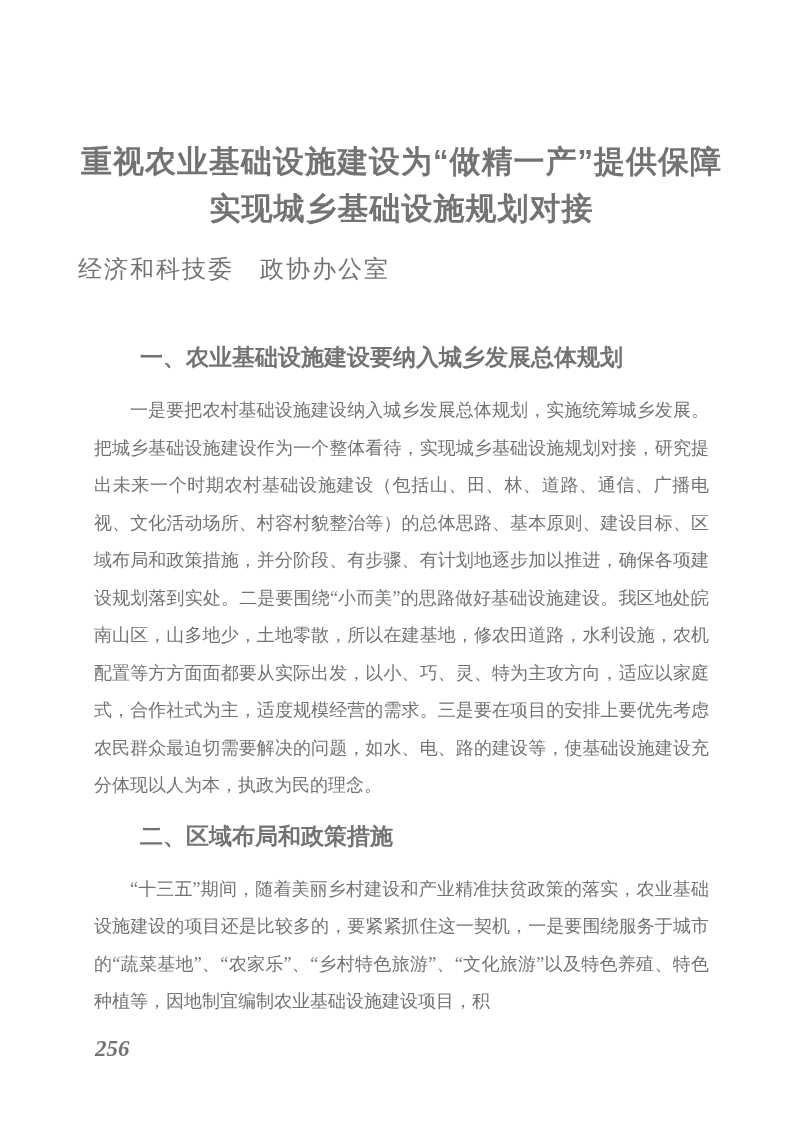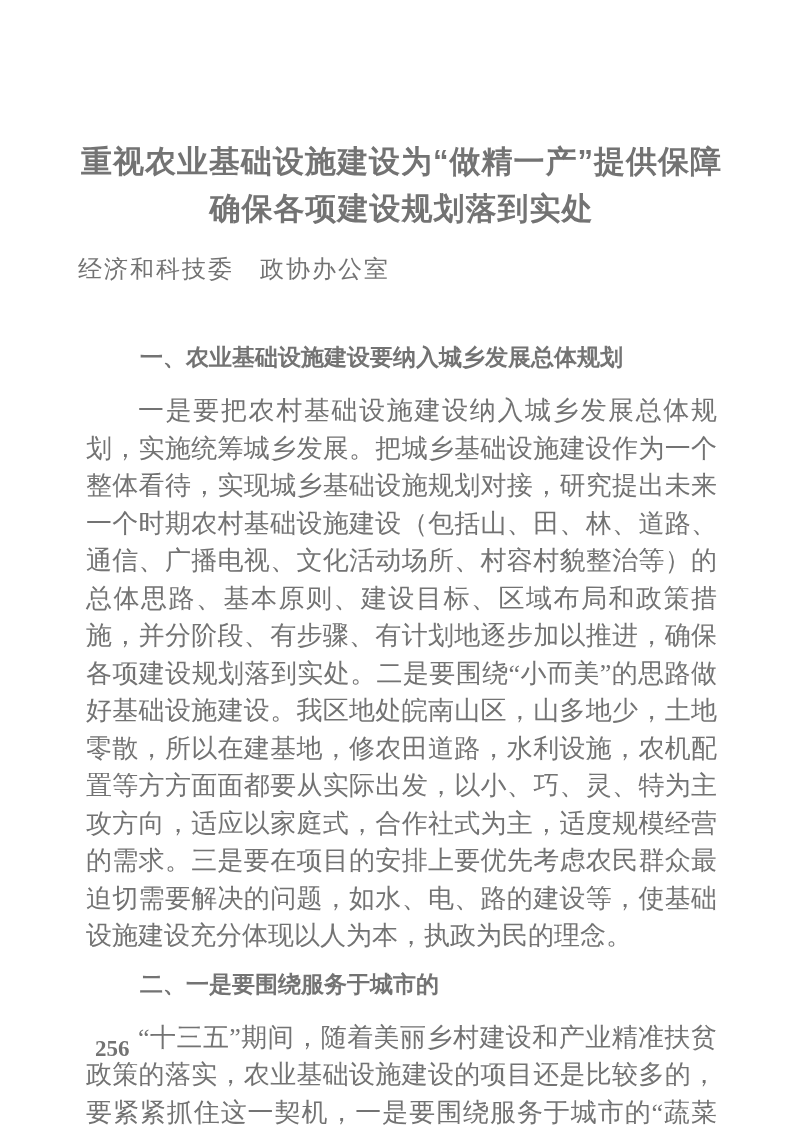--- a/index.html
+++ b/index.html
@@ -41,54 +41,55 @@
     padding-left: 2em;
     font-family: "Liberation Sans", "DejaVu Sans", sans-serif;
     font-weight: bold;
     font-size: 23px;
     line-height: 30px;
   }
   .section + .section .sec-heading {
     margin-top: 14px;
   }
   .body-para {
-    margin: 8px;
+    margin: 16px;
     margin-top: 20px;
-    font-size: 26px;
+    font-size: 18px;
     line-height: 37.5px;
     text-align: justify;
     text-indent: 2em;
     font-family: "Liberation Serif", "DejaVu Serif", serif;
   }
   .page-number {
     position: absolute;
     left: 95px;
     top: 1036px;
     font-family: "Liberation Serif", "DejaVu Serif", serif;
+    font-style: italic;
     font-weight: bold;
     font-size: 23px;
   }
 </style>
 </head>
 <body>
 
 <div class="page">
 
   <div class="doc-title">
     <div>重视农业基础设施建设为“做精一产”提供保障</div>
-    <div>确保各项建设规划落到实处</div>
+    <div>实现城乡基础设施规划对接</div>
   </div>
 
   <div class="byline">经济和科技委　政协办公室</div>
 
   <div class="section">
     <h2 class="sec-heading">一、农业基础设施建设要纳入城乡发展总体规划</h2>
     <p class="body-para">一是要把农村基础设施建设纳入城乡发展总体规划，实施统筹城乡发展。把城乡基础设施建设作为一个整体看待，实现城乡基础设施规划对接，研究提出未来一个时期农村基础设施建设（包括山、田、林、道路、通信、广播电视、文化活动场所、村容村貌整治等）的总体思路、基本原则、建设目标、区域布局和政策措施，并分阶段、有步骤、有计划地逐步加以推进，确保各项建设规划落到实处。二是要围绕“小而美”的思路做好基础设施建设。我区地处皖南山区，山多地少，土地零散，所以在建基地，修农田道路，水利设施，农机配置等方方面面都要从实际出发，以小、巧、灵、特为主攻方向，适应以家庭式，合作社式为主，适度规模经营的需求。三是要在项目的安排上要优先考虑农民群众最迫切需要解决的问题，如水、电、路的建设等，使基础设施建设充分体现以人为本，执政为民的理念。</p>
   </div>
 
   <div class="section">
-    <h2 class="sec-heading">二、一是要围绕服务于城市的</h2>
+    <h2 class="sec-heading">二、区域布局和政策措施</h2>
     <p class="body-para">“十三五”期间，随着美丽乡村建设和产业精准扶贫政策的落实，农业基础设施建设的项目还是比较多的，要紧紧抓住这一契机，一是要围绕服务于城市的“蔬菜基地”、“农家乐”、“乡村特色旅游”、“文化旅游”以及特色养殖、特色种植等，因地制宜编制农业基础设施建设项目，积</p>
   </div>
 
   <div class="page-number">256</div>
 
 </div>
 
 </body></html>

